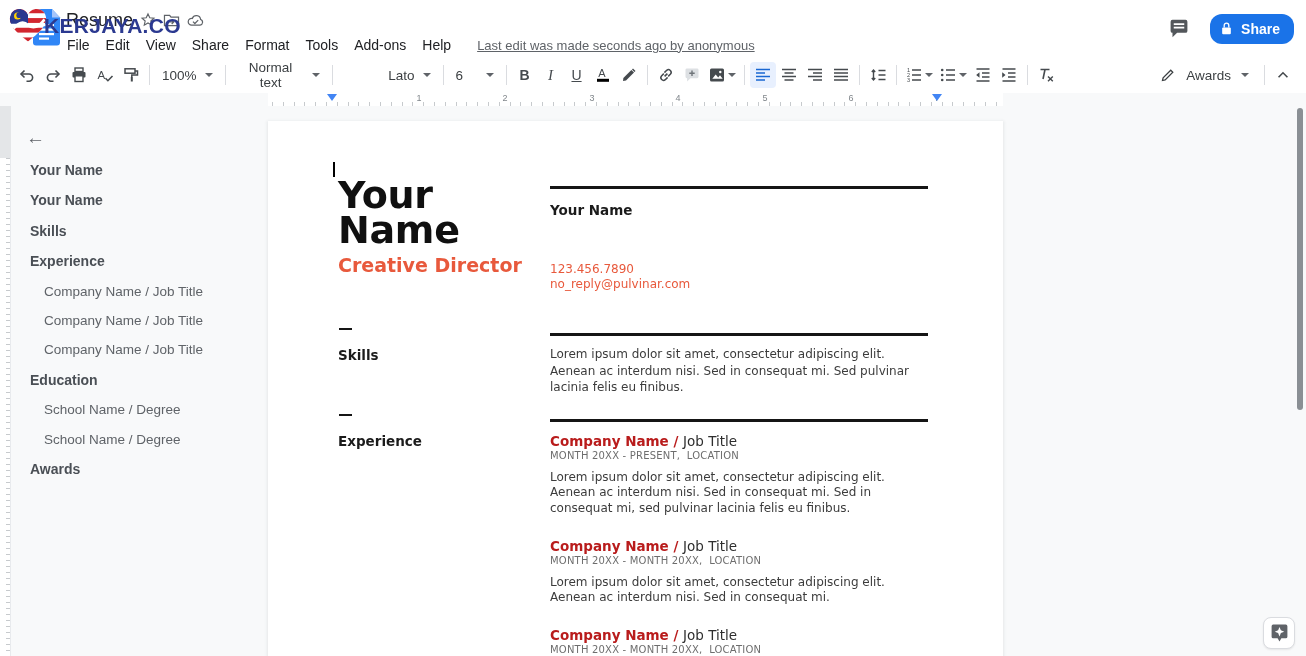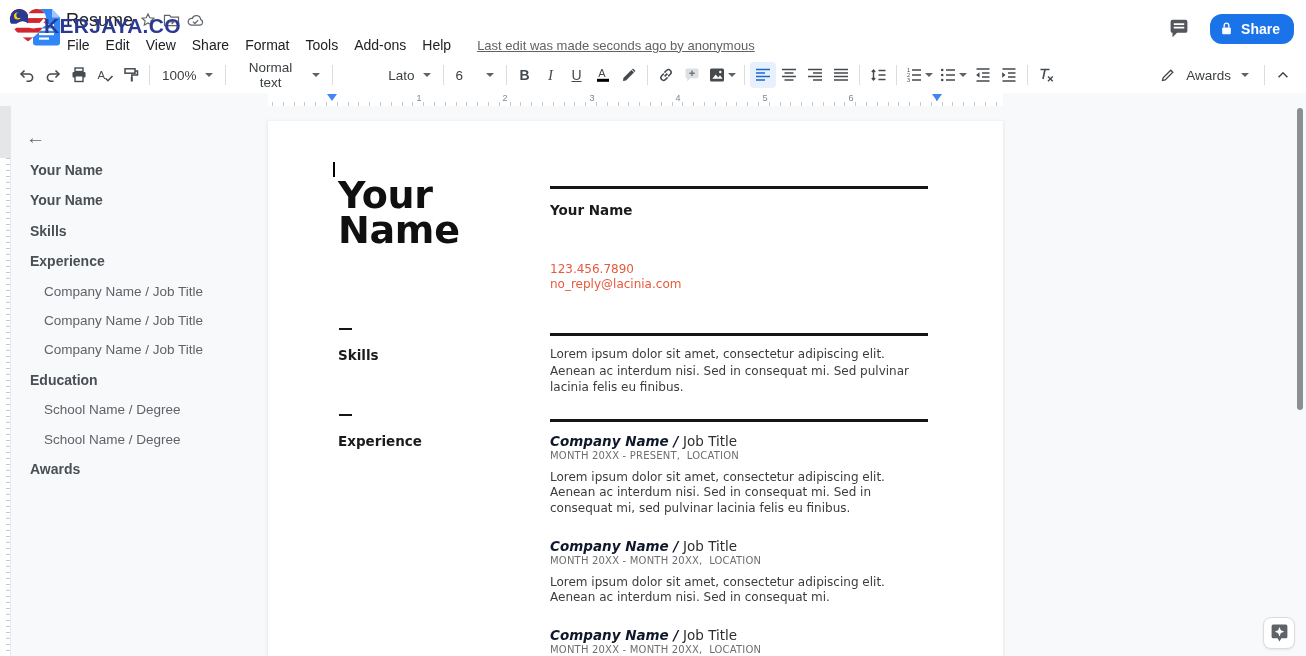--- a/index.html
+++ b/index.html
@@ -70,21 +70,21 @@
   .hline { position:absolute; left:282px; width:378px; height:3px; background:#151515; }
   .dash { position:absolute; left:71px; width:13px; height:2px; background:#151515; }
   .contact-name { position:absolute; left:282px; top:81px; font-size:13.5px; font-weight:bold; color:#1b1b1b; }
   .contact-addr { position:absolute; left:282px; top:99px; font-size:12px; line-height:16px; color:#333; }
   .contact-links { position:absolute; left:282px; top:141px; font-size:12px; line-height:15px; color:var(--accent,#e8593c); }
   .sec-head { position:absolute; left:70px; font-size:13.5px; font-weight:bold; color:#1b1b1b; }
   .skills-body { position:absolute; left:282px; top:225px; width:380px; font-size:12px; line-height:16.5px; color:#3c3c3c; }
   .xp-entries { position:absolute; left:282px; top:312px; width:380px; }
   .xp-entry { margin-bottom:22px; }
   .xp-title { font-size:13.5px; white-space:pre-wrap; color:#2e2e2e; }
-  .xp-title .co { font-weight:bold; color:#0f172a;font-style:italic; }
+  .xp-title .co { font-weight:bold; color:#b91c1c; }
   .xp-meta { font-size:10px; letter-spacing:.2px; color:#6d6d6d; margin-top:1px; white-space:pre-wrap; }
   .xp-body { font-size:12px; line-height:15.3px; color:#3c3c3c; margin-top:9px; }
 
   .scroll-thumb { position:absolute; left:1297px; top:2px; width:6px; height:302px; background:#8a8f94; border-radius:3px; }
   .explore-btn { position:absolute; left:1263px; top:511px; width:32px; height:32px; background:#fff; border:1px solid #dadce0; border-radius:8px; display:flex; align-items:center; justify-content:center; box-shadow:0 1px 2px rgba(0,0,0,.08); }
 </style>
 </head>
 <body>
 
 <div class="header">
@@ -384,26 +384,27 @@
     </div>
   </div>
 
   <div class="page">
     <span class="caret-cursor"></span>
 
     <div class="big-name">
       <div>Your</div>
       <div>Name</div>
     </div>
+    <div class="role">Creative Director</div>
 
     <div class="hline" style="top:65px;"></div>
     <div class="contact-name">Your Name</div>
     <div class="contact-links">
       <div>123.456.7890</div>
-      <div>no_reply@lacinia.com</div>
+      <div>no_reply@pulvinar.com</div>
     </div>
 
     <div class="dash" style="top:207px;"></div>
     <div class="hline" style="top:212px;"></div>
     <div class="sec-head" style="top:226px;">Skills</div>
     <div class="skills-body">Lorem ipsum dolor sit amet, consectetur adipiscing elit. Aenean ac interdum nisi. Sed in consequat mi. Sed pulvinar lacinia felis eu finibus.</div>
 
     <div class="dash" style="top:293px;"></div>
     <div class="hline" style="top:298px;"></div>
     <div class="sec-head" style="top:312px;">Experience</div>

